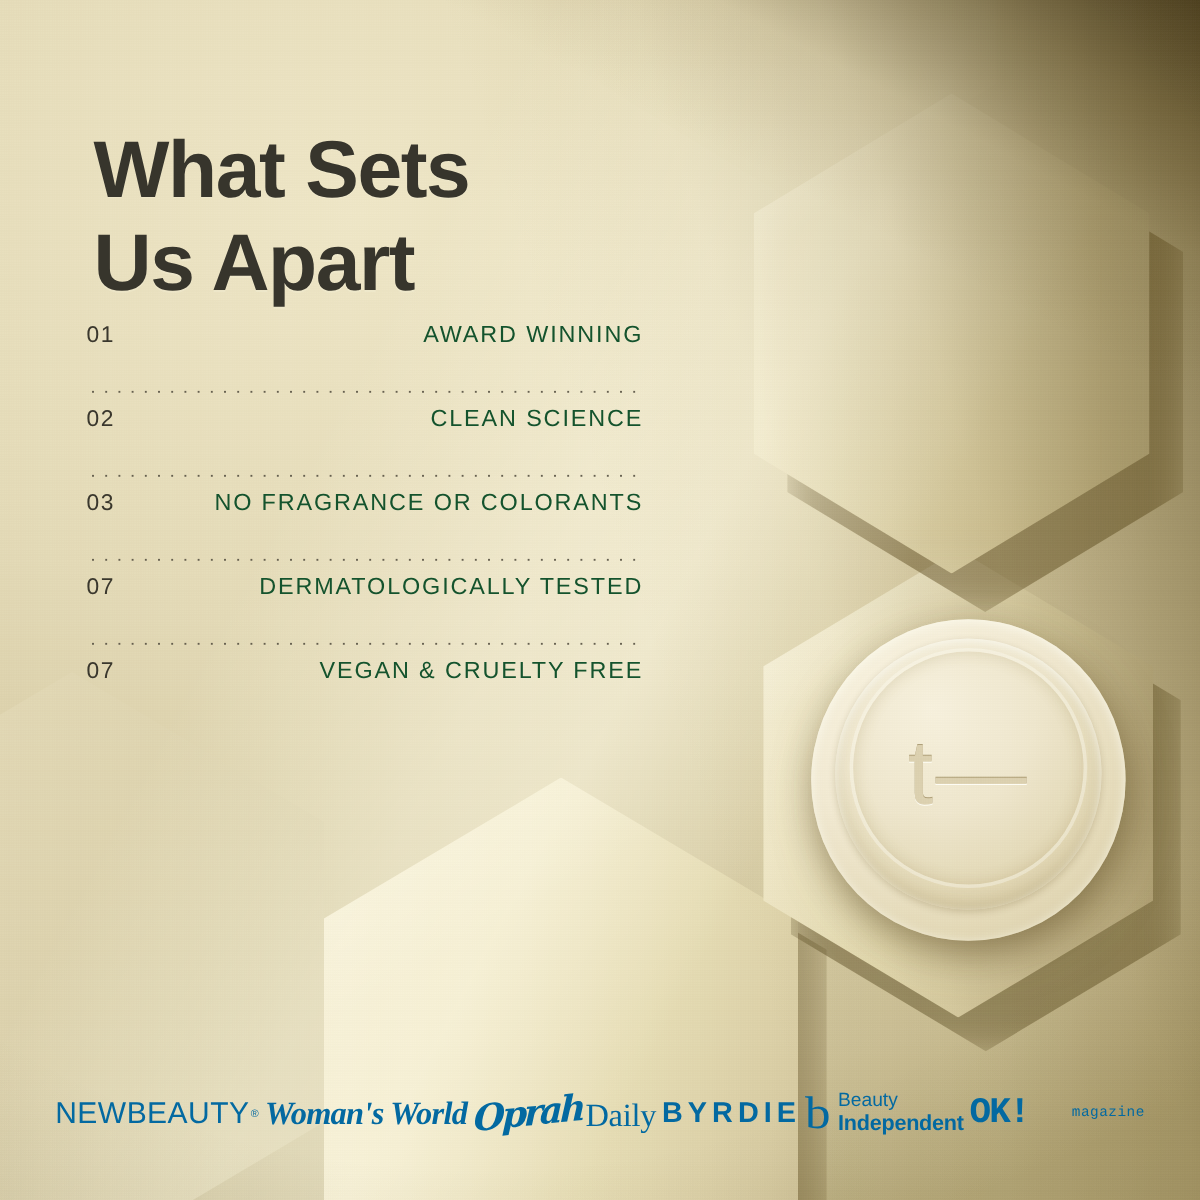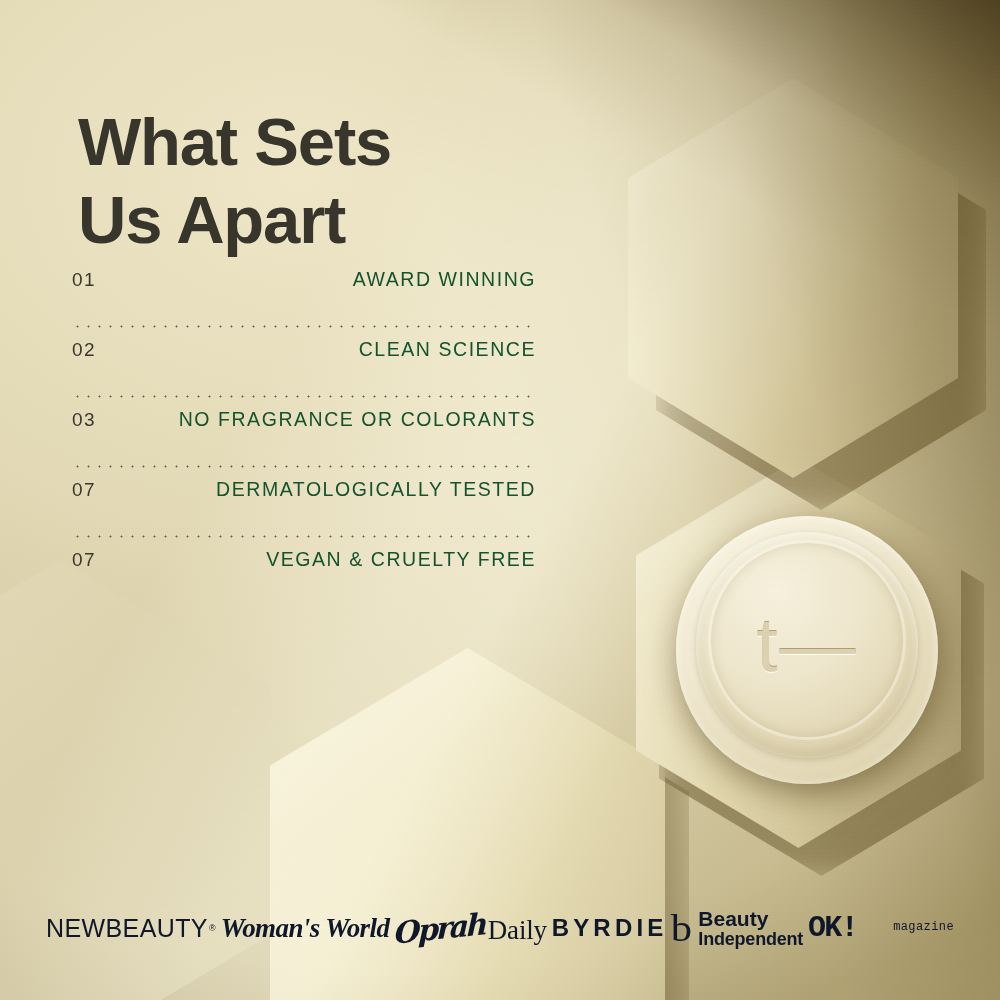--- a/index.html
+++ b/index.html
@@ -258,21 +258,21 @@
   #press-strip {
     position: absolute;
     left: 0; right: 0;
     top: 893px;
     height: 70px;
     display: flex;
     align-items: center;
     justify-content: space-between;
     padding: 0 46px;
     box-sizing: border-box;
-    color: #0f172a;
+    color: #0369a1;
   }
   .logo { display: flex; align-items: center; justify-content: center; }
 
   .logo-newbeauty {
     font-size: 25px;
     font-weight: 400;
     letter-spacing: 0.4px;
     position: relative;
   }
   .logo-newbeauty .reg {
@@ -315,21 +315,21 @@
 
   .logo-beautyindependent { display: flex; align-items: center; gap: 7px; }
   .logo-beautyindependent .bmark {
     font-family: "Liberation Serif", serif;
     font-size: 38px;
     font-weight: 400;
     line-height: .8;
     transform: scaleX(1.12);
   }
   .logo-beautyindependent .bi-text { line-height: 1.04; }
-  .logo-beautyindependent .bi-1 { font-size: 21px; font-weight: 700; display: block; }
+  .logo-beautyindependent .bi-1 { font-size: 16px; font-weight: 400; display: block; }
   .logo-beautyindependent .bi-2 { font-size: 18px; font-weight: 700; display: block; letter-spacing: -0.2px; }
 
   .logo-ok { text-align: center; line-height: 1; font-family: Liberation Mono, monospace; }
   .logo-ok .ok-main {
     display: block;
     font-size: 30px;
     font-weight: 700;
     letter-spacing: -1.6px;
   }
   .logo-ok .ok-sub {

